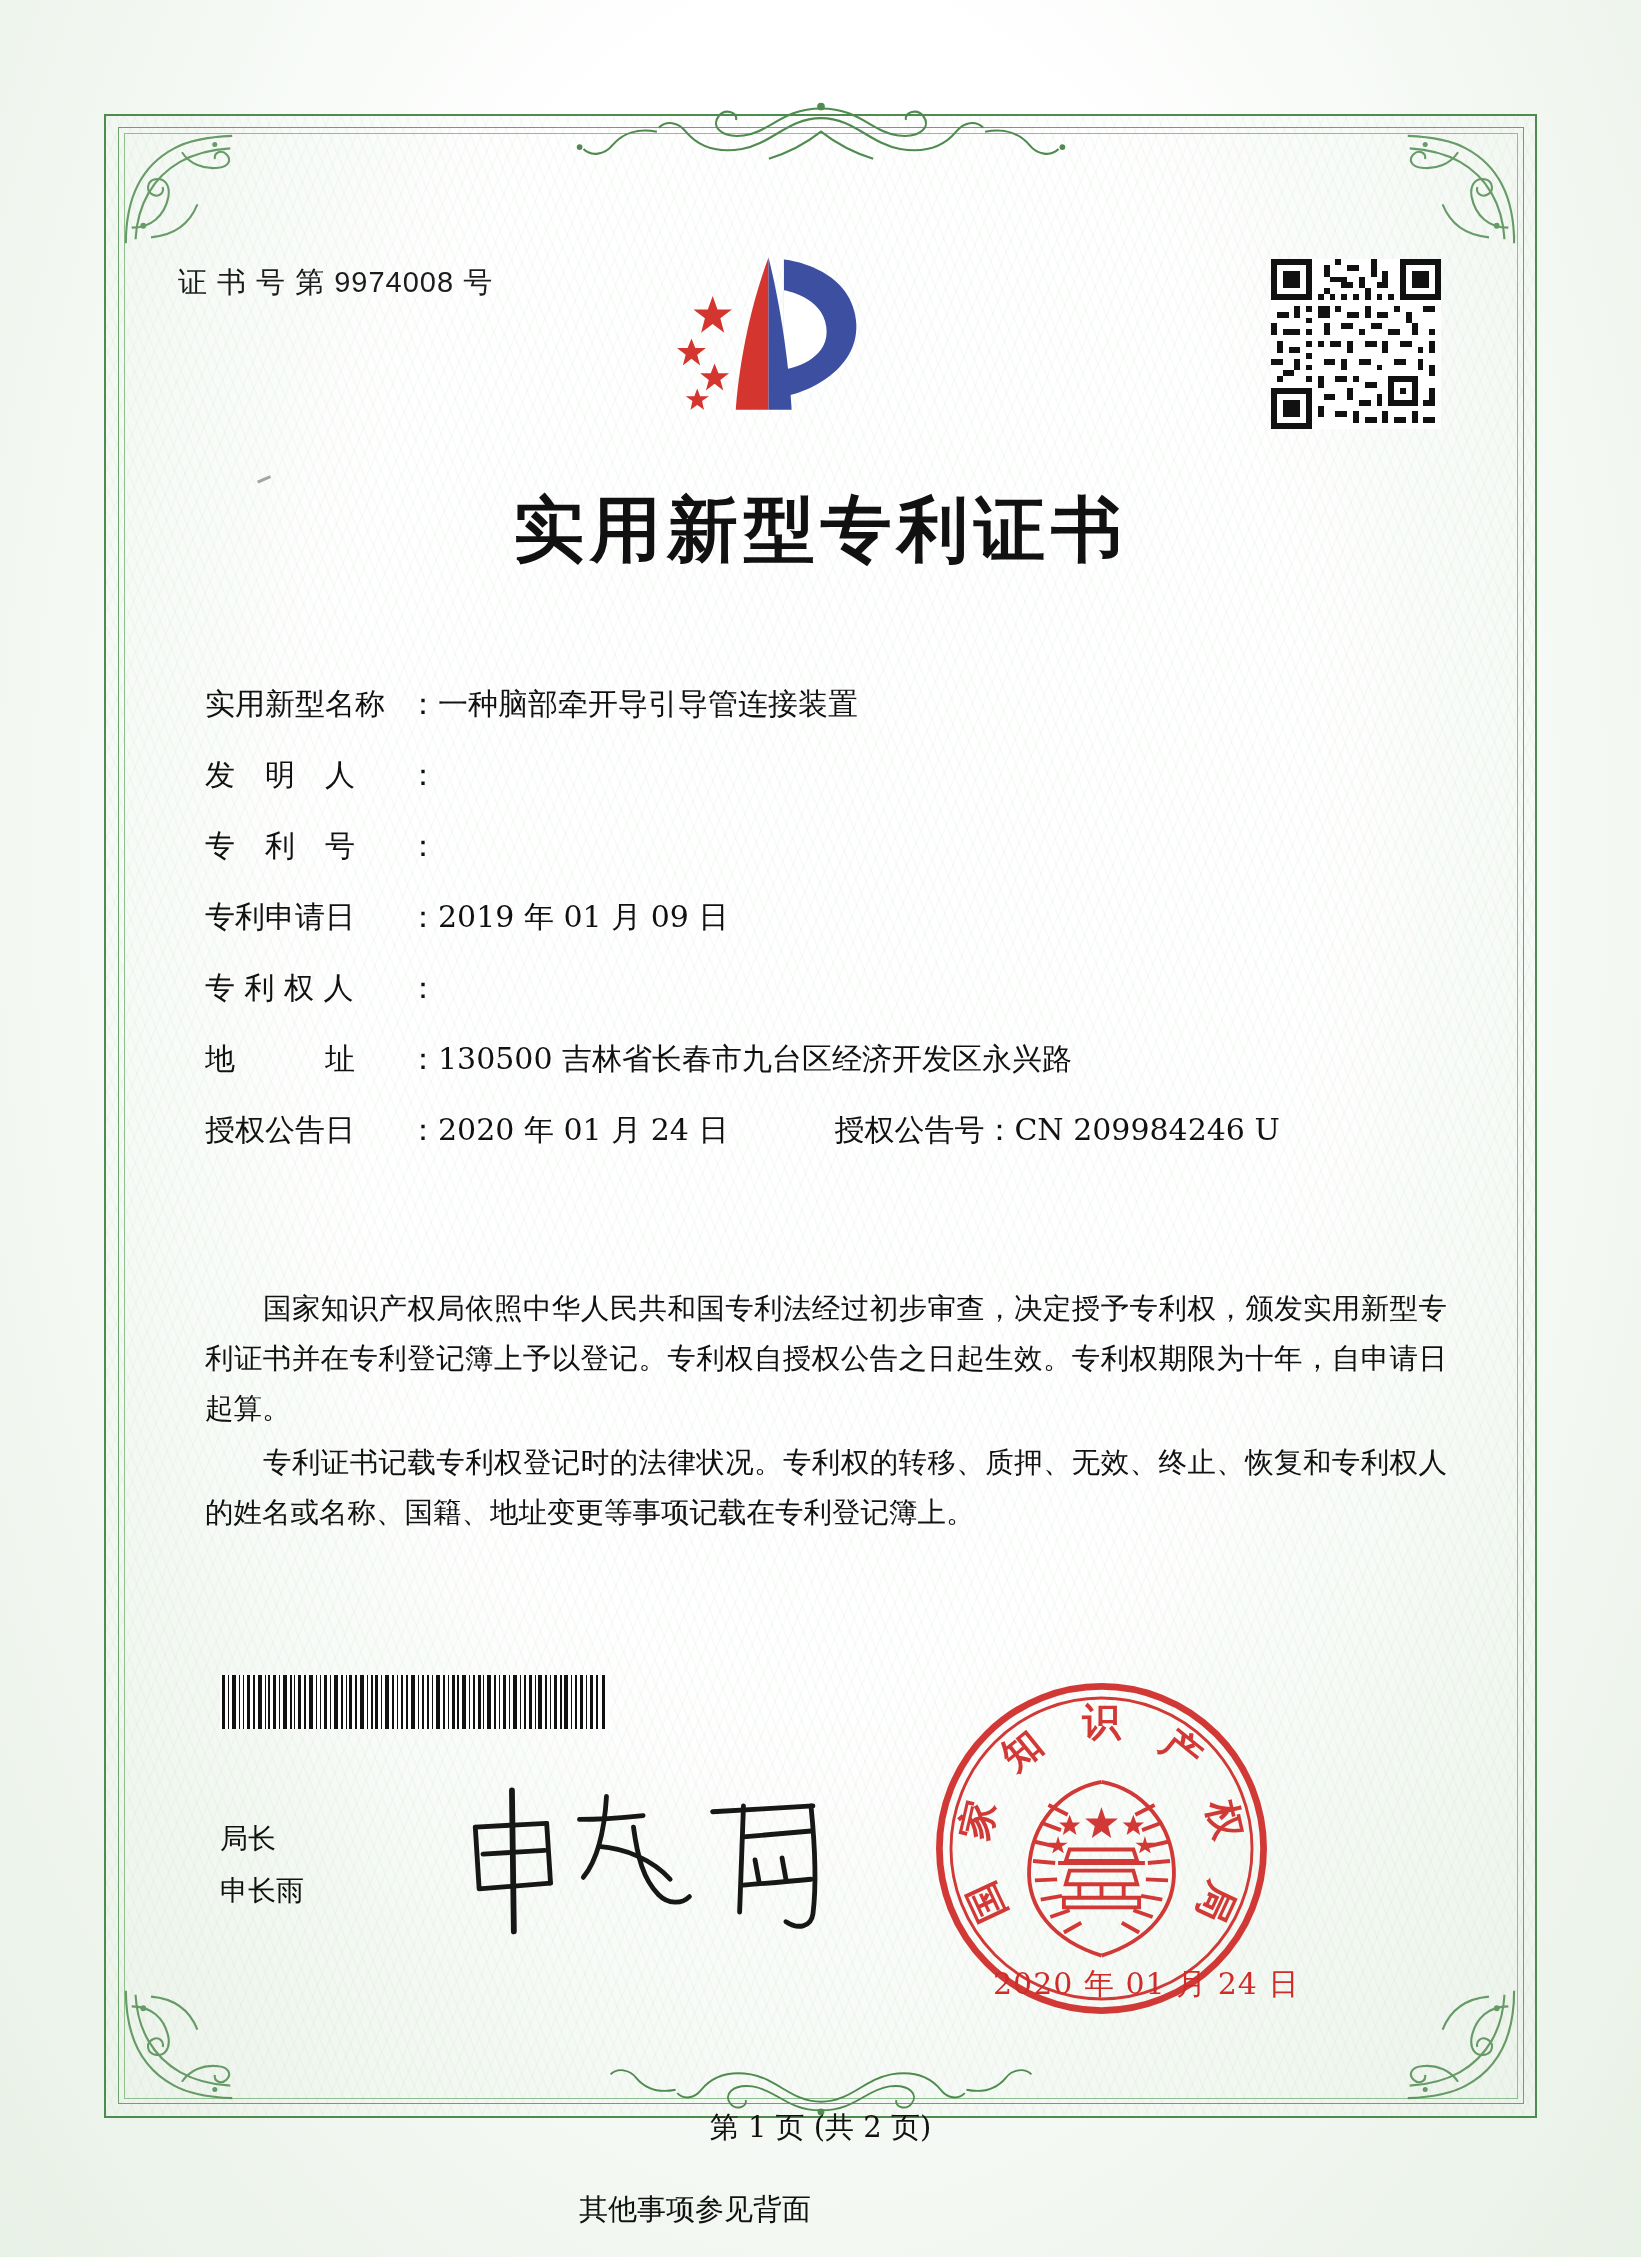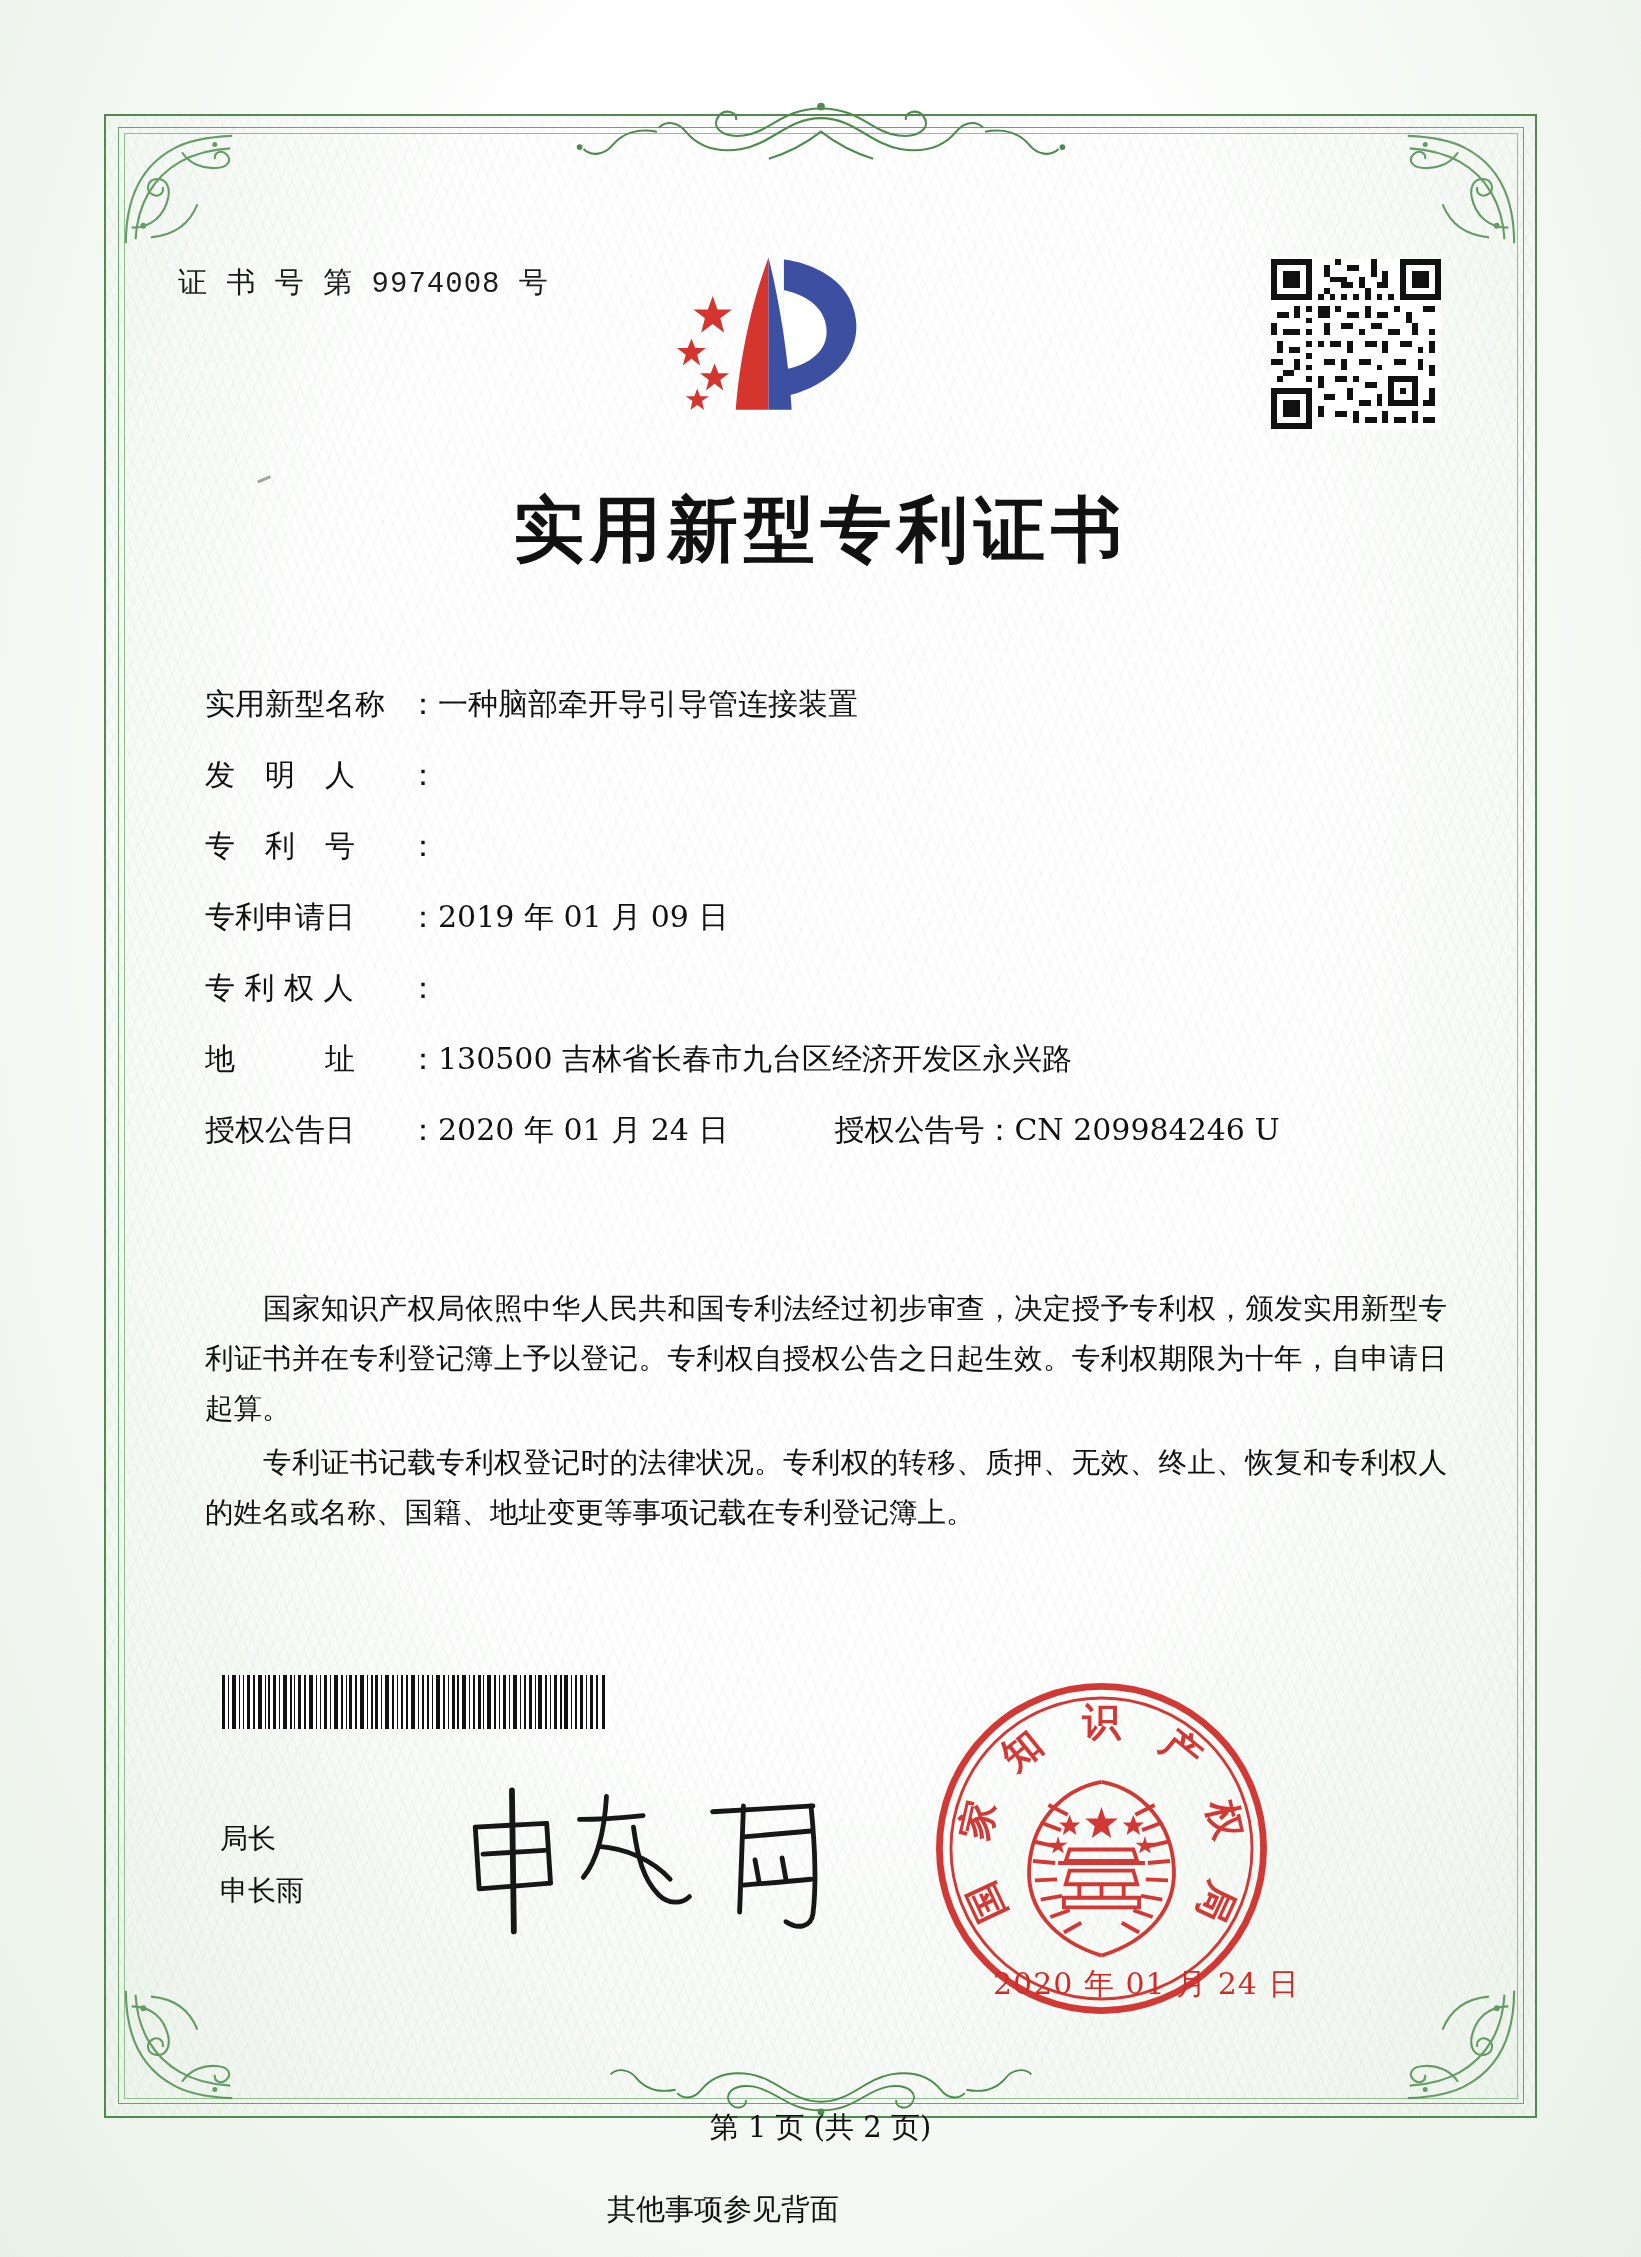--- a/index.html
+++ b/index.html
@@ -91,21 +91,21 @@
   }
   .bottom-ornament svg { width: 100%; height: 100%; display: block; }
 
   
   .cert-no {
     position: absolute;
     left: 178px; top: 263px;
     font-size: 29px;
     letter-spacing: 1px;
     color: #1b1b1b;
-    font-family: Liberation Mono, monospace;
+    font-family: Liberation Sans, sans-serif;
     white-space: nowrap;
   }
 
   
   .emblem {
     position: absolute;
     left: 676px; top: 246px;
     width: 212px; height: 183px;
   }
   .emblem svg { width: 100%; height: 100%; display: block; }
@@ -245,21 +245,20 @@
     font-family: "DejaVu Serif", "Liberation Serif", serif;
   }
   .back-note {
     position: absolute;
     left: 0; top: 2190px;
     width: 1390px;
     text-align: center;
     font-size: 29px;
     color: #111;
     font-family: "DejaVu Serif", "Liberation Serif", serif;
-    padding-left: 28px;
   }
 </style>
 </head>
 <body>
 
 <div class="page">
 
   <div class="wash"></div>
 
   <div class="border-outer"></div>

